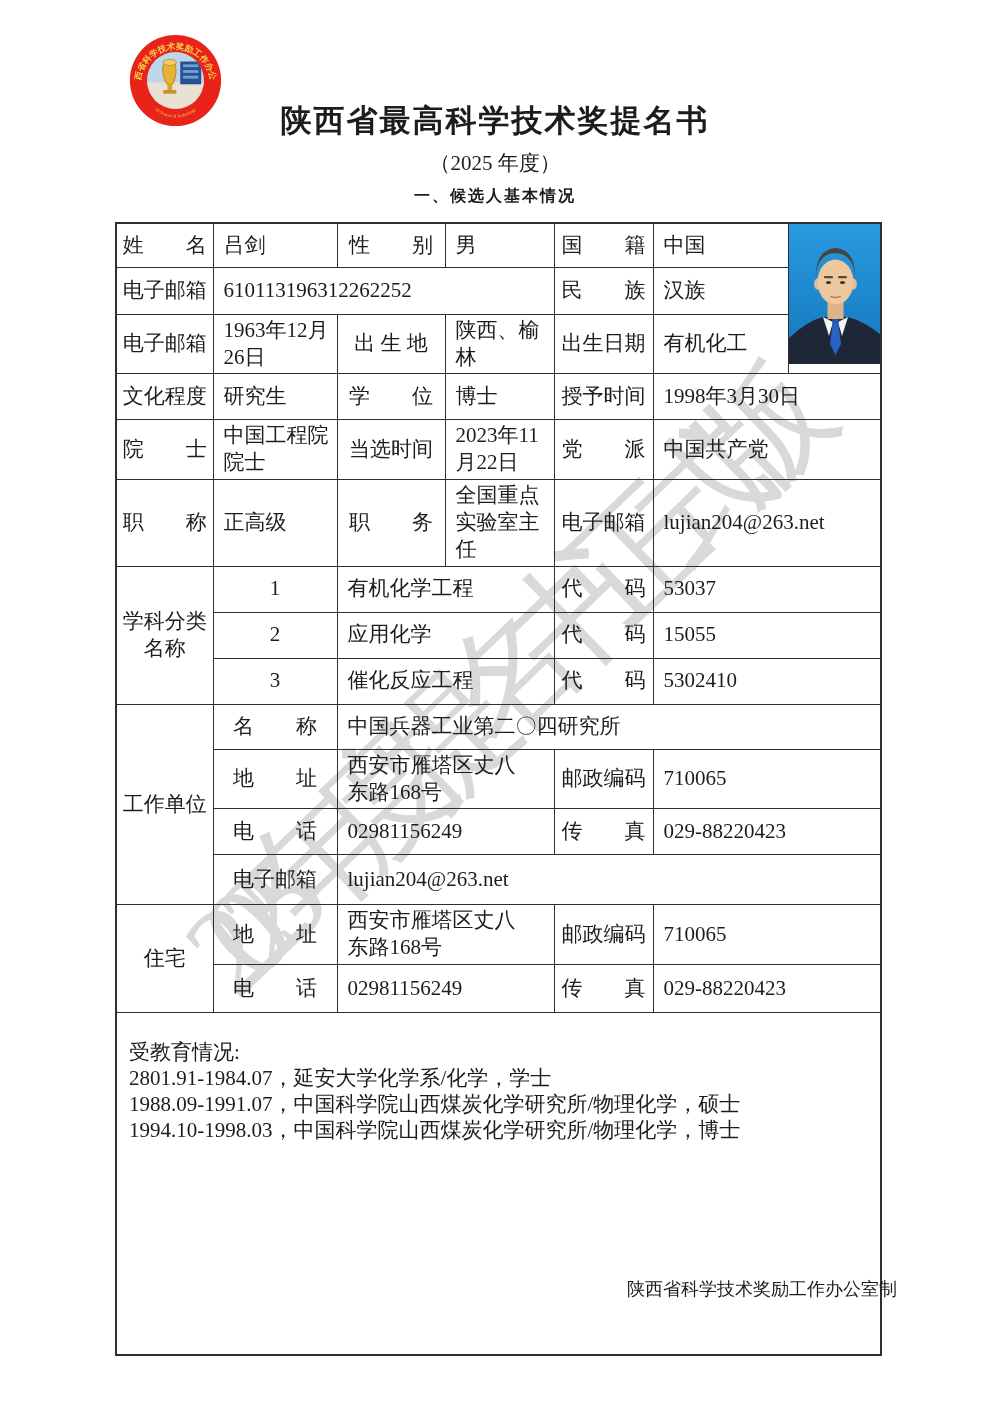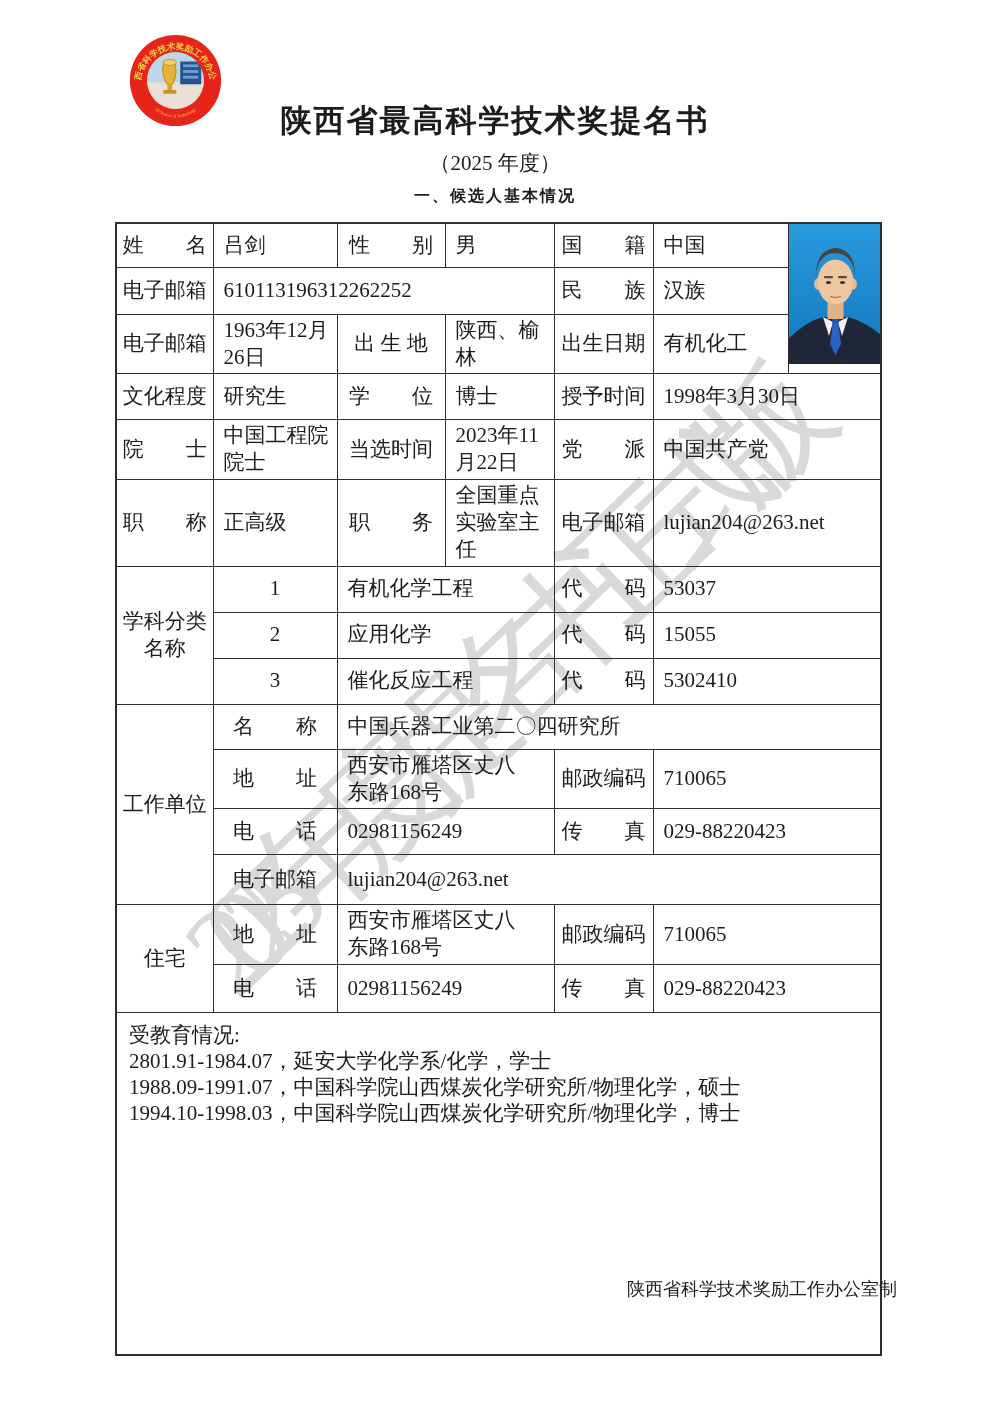--- a/index.html
+++ b/index.html
@@ -78,21 +78,21 @@
     border: 1px solid #2e2e2e;
     vertical-align: middle;
     overflow: hidden;
   }
   .form-table { border: 2px solid #2e2e2e; }
   td.lab { text-align: center; padding: 2px 2px; }
   td.val { text-align: left; padding: 2px 6px 2px 10px; }
   td.num { text-align: center; }
   td.photo-cell { padding: 0; vertical-align: top; }
   .addr-text { max-width: 182px; }
-  .edu-cell { vertical-align: top !important; padding: 9px 12px !important; margin-top: 20px; }
+  .edu-cell { vertical-align: top !important; padding: 26px 12px !important; margin-top: 20px; }
   .edu-line { line-height: 26px; }
   .footer-note {
     position: absolute;
     left: 0; top: 1277px;
     width: 100%;
     padding-right: 93px;
     text-align: right;
     font-size: 18px;
     z-index: 2;
     padding-left: 20px;

